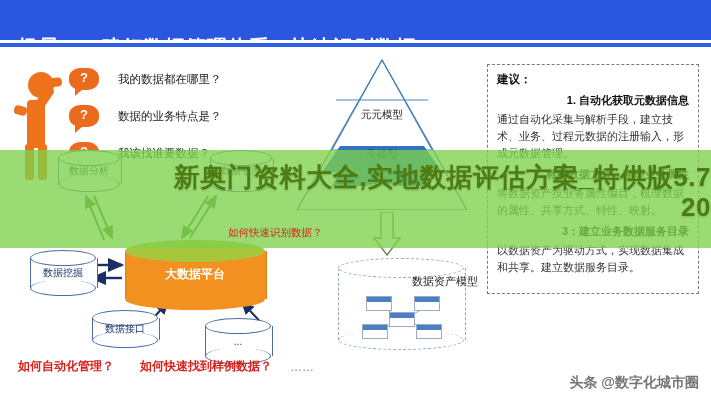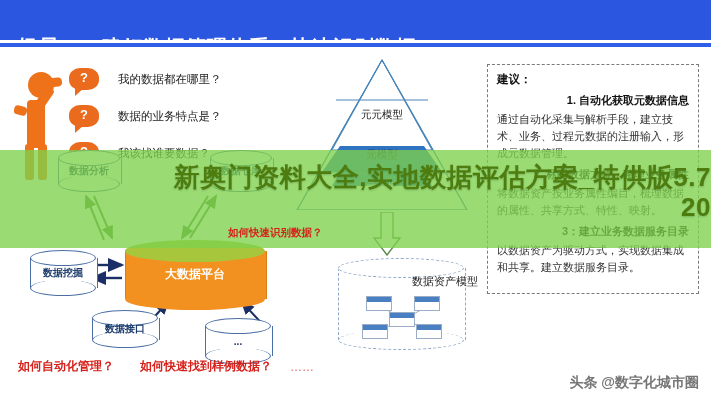--- a/index.html
+++ b/index.html
@@ -29,21 +29,21 @@
 
   
   .pyr{position:absolute;left:296px;top:58px;width:172px;height:152px;}
   .pyr svg{position:absolute;left:0;top:0;}
   .pyr .lbl{position:absolute;width:100%;text-align:center;font-size:10.5px;color:#1b1b1b;white-space:nowrap;margin-top:28px;}
 
   
   .downarrow{position:absolute;left:372px;top:212px;width:30px;height:44px;}
 
   
-  .cyl{position:absolute;font-weight:bold;}
+  .cyl{position:absolute;}
   .cyl .body{position:absolute;left:0;top:8px;width:100%;height:calc(100% - 16px);border-left:1px solid #4a6fa5;border-right:1px solid #4a6fa5;background:#ffffff;}
   .cyl .top{position:absolute;left:0;top:0;width:100%;height:16px;border:1px solid #4a6fa5;border-radius:50%;background:#ffffff;box-sizing:border-box;}
   .cyl .bot{position:absolute;left:0;bottom:0;width:100%;height:16px;border:1px solid #4a6fa5;border-radius:50%;border-top:none;background:#ffffff;box-sizing:border-box;}
   .cyl .ctext{position:absolute;left:0;top:50%;transform:translateY(-50%);width:100%;text-align:center;font-size:10px;color:#1b3a6b;white-space:nowrap;}
 
   
   .bigcyl{position:absolute;left:125px;top:240px;width:140px;height:70px;}
   .bigcyl .body{position:absolute;left:0;top:11px;width:100%;height:48px;background:#f29020;border-left:1px solid #d97f14;border-right:1px solid #d97f14;}
   .bigcyl .top{position:absolute;left:0;top:0;width:100%;height:22px;border-radius:50%;background:#a8c63c;box-sizing:border-box;}
   .bigcyl .bot{position:absolute;left:0;top:48px;width:100%;height:22px;border-radius:50%;background:#f29020;box-sizing:border-box;}
@@ -56,21 +56,21 @@
   .dcyl .bot{position:absolute;left:0;top:72px;width:100%;height:20px;border:1px dashed #8fa8c8;border-radius:50%;border-top:none;box-sizing:border-box;}
   .dcyl .dtitle{position:absolute;left:0;top:16px;width:100%;text-align:center;font-size:11px;color:#222;white-space:nowrap;margin-left:44px;}
   .node{position:absolute;width:26px;height:15px;border:1px solid #9badc6;background:#fff;box-sizing:border-box;}
   .node:before{content:"";position:absolute;left:0;top:0;width:100%;height:5px;background:#4a7fc1;}
 
   
   .arrowsvg{position:absolute;left:0;top:0;width:711px;height:400px;pointer-events:none;}
 
   
   .redq{position:absolute;font-size:12px;font-weight:bold;color:#d6201a;white-space:nowrap;}
-  .greenq{position:absolute;font-size:10.5px;font-weight:bold;color:#d6201a;white-space:nowrap;}
+  .greenq{position:absolute;font-size:10.5px;font-weight:normal;color:#d6201a;white-space:nowrap;}
 
   
   .advice{position:absolute;left:487px;top:64px;width:212px;height:230px;border:1px dashed #7a7a7a;background:#ffffff;box-sizing:border-box;padding:7px 9px;}
   .advice .ahead{font-size:11.5px;font-weight:bold;color:#111;margin-bottom:6px;}
   .advice .anum{font-size:11px;font-weight:bold;color:#111;margin:5px 0 3px 0;text-align:right;}
   .advice .abody{font-size:11px;color:#333;line-height:1.55;}
 
   
   .greenband{position:absolute;left:0;top:150px;width:711px;height:98px;background:#7ed14b;opacity:.78;}
   .wm{position:absolute;left:0;top:163px;width:711px;text-align:right;font-size:26px;font-weight:bold;color:#4d7c0f;letter-spacing:.5px;line-height:1.15;text-shadow:0 1px 2px rgba(0,0,0,.18);}

